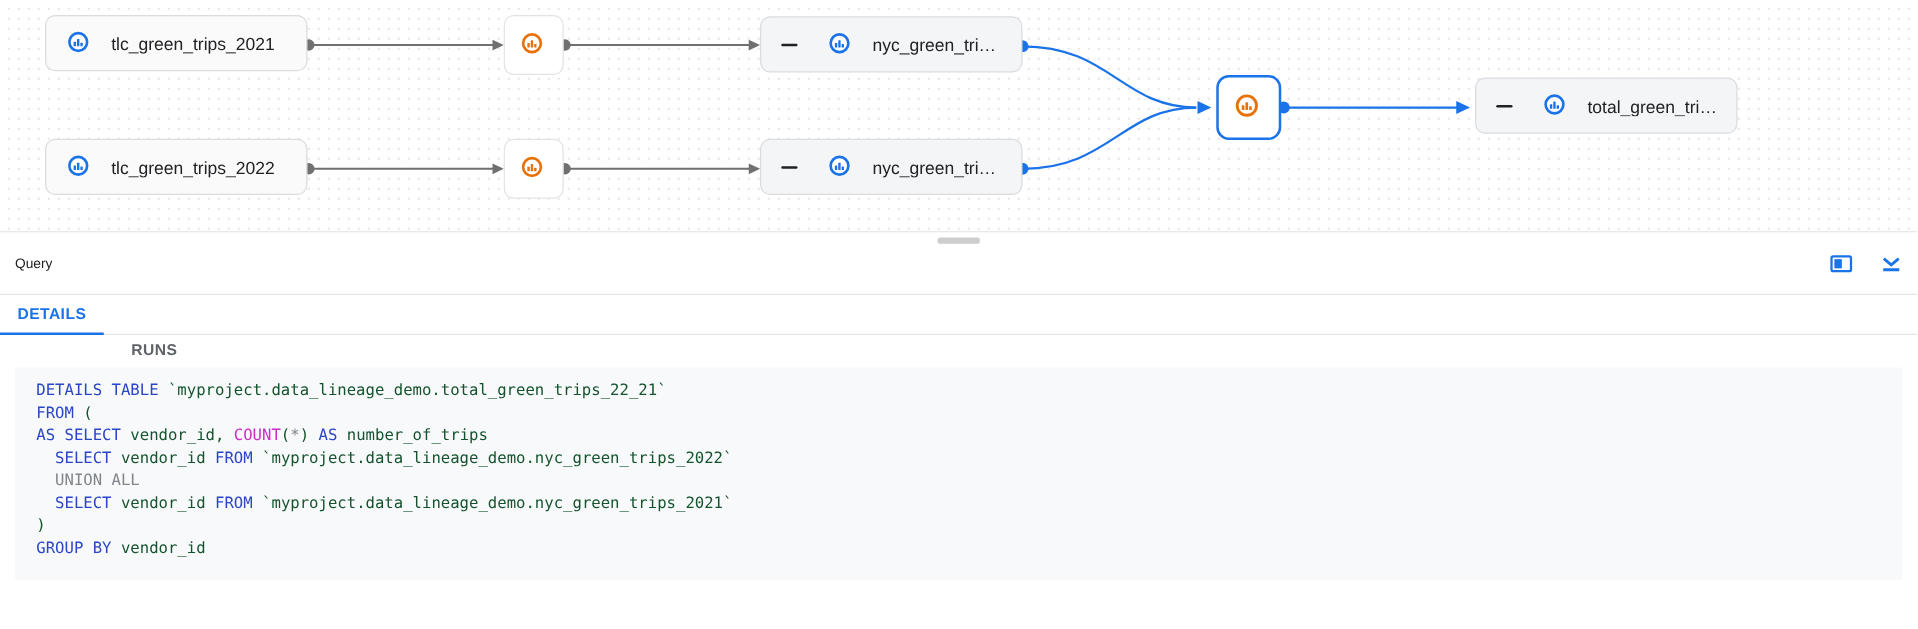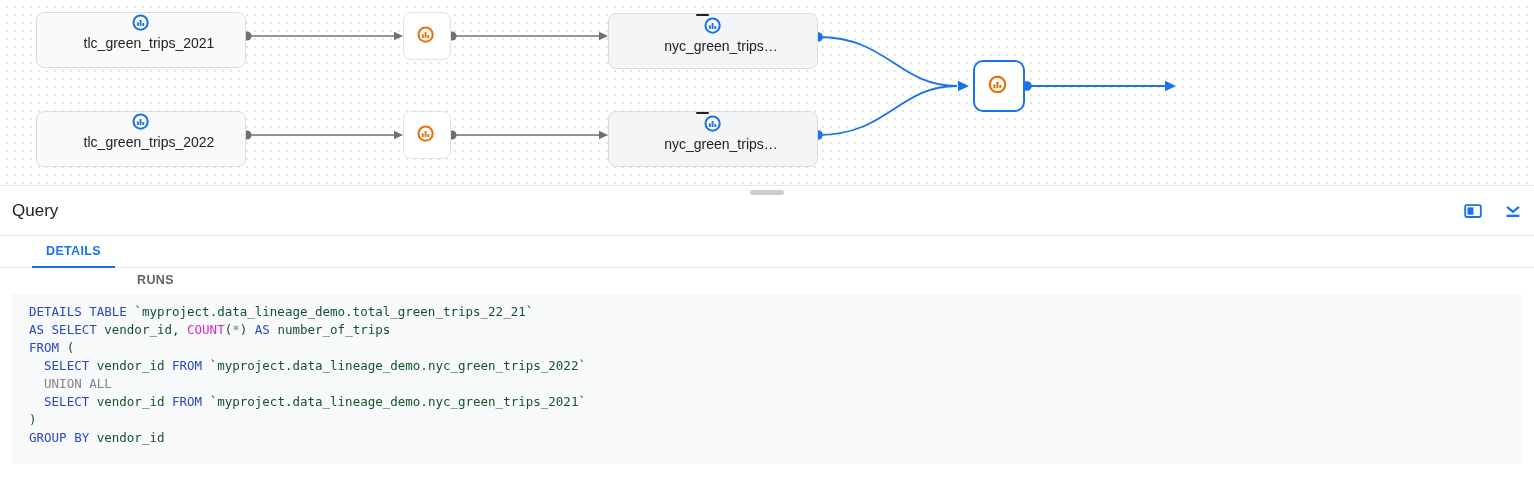--- a/index.html
+++ b/index.html
@@ -18,21 +18,21 @@
   .edge-blue { stroke: var(--accent); stroke-width: 1.8; fill: none; }
   .dot-gray  { fill: var(--edge-gray); }
   .dot-blue  { fill: var(--accent); }
   .arr-gray  { fill: var(--edge-gray); }
   .arr-blue  { fill: var(--accent); }
 
   .node {
     position: absolute; display: flex; align-items: center;
     border: 1px solid #dadce0; border-radius: 8px; cursor: pointer;
   }
-  .table-node { width: 210px; height: 56px; padding: 0 14px 0 16px; background: #fafafa; flex-direction: column; }
+  .table-node { width: 210px; height: 45px; padding: 0 14px 0 16px; background: #fafafa; }
   .table-node.gray { background: #f4f5f6; }
   .node-label {
     margin-left: 14px; font-size: 14px; color: #202124; white-space: nowrap;
     overflow: hidden; text-overflow: ellipsis; flex: 1;
   }
   .minus { width: 13px; height: 2px; background: #202124; border-radius: 1px;
     margin-right: 24px; flex: none; cursor: pointer; }
   .process-node { width: 48px; height: 48px; background: #fff;
     border: 1px solid #e3e3e3; justify-content: center; }
   .process-node.selected { width: 52px; height: 52px; border: 2px solid var(--accent);
@@ -42,26 +42,26 @@
   .bq-blue   { color: var(--accent); }
   .bq-orange { color: var(--process-orange); }
 
   
   .bottom-panel { position: relative; width: 1534px; height: 317px; background: #fff; }
   .drag-handle { position: absolute; top: 4px; left: 50%; transform: translateX(-50%);
     width: 34px; height: 5px; background: #cdcdcd; border-radius: 3px; cursor: ns-resize; }
 
   .panel-header { height: 50px; display: flex; align-items: center;
     justify-content: space-between; padding: 0 8px 0 12px; border-bottom: 1px solid #e6e6e6; }
-  .panel-title { font-size: 17px; color: #212121; }
+  .panel-title { font-size: 11px; color: #212121; }
   .header-actions { display: flex; align-items: center; gap: 14px; }
   .icon-btn { background: none; border: none; width: 26px; height: 26px; cursor: pointer;
     color: var(--accent); display: flex; align-items: center; justify-content: center; padding: 0; }
 
-  .tabs { display: flex; height: 32px; border-bottom: 1px solid #e6e6e6; padding-left: 32px; }
+  .tabs { display: flex; height: 32px; border-bottom: 1px solid #e6e6e6; }
   .tab { padding: 0 14px; display: flex; align-items: center; font-size: 12.5px;
     font-weight: bold; letter-spacing: .35px; color: #5f6368; cursor: pointer;
     border-bottom: 2px solid transparent; margin-bottom: -1px; }
   .tab.active { color: var(--accent); border-bottom-color: var(--accent); }
   .tab.runs { padding: 0 22px; margin-top: 44px; }
 
   .detail-row { display: flex; align-items: center; height: 26px;
     border-bottom: 1px solid #e6e6e6; font-size: 13px; }
   .detail-label { width: 152px; padding-left: 12px; font-weight: bold; color: #202124; flex: none; }
   .detail-value { color: #5f6368; }
@@ -159,20 +159,27 @@
       </svg>
     <span class="node-label">nyc_green_trips…</span>
   </div>
 
   <div class="node process-node selected" style="left:973px;top:60px">
     <svg class="bq-icon bq-orange" width="24" height="24" viewBox="0 0 22 22">
         <use href="#bq-glyph"></use>
       </svg>
   </div>
 
+  <div class="node table-node gray" style="left:1180px;top:62px">
+    <span class="minus"></span>
+    <svg class="bq-icon bq-blue" width="22" height="22" viewBox="0 0 22 22">
+        <use href="#bq-glyph"></use>
+      </svg>
+    <span class="node-label">total_green_trip…</span>
+  </div>
 </div>
 
 <div class="bottom-panel">
   <div class="drag-handle"></div>
 
   <div class="panel-header">
     <span class="panel-title">Query</span>
     <div class="header-actions">
       <button class="icon-btn">
         <svg width="22" height="22" viewBox="0 0 24 24">
@@ -190,21 +197,21 @@
   </div>
 
   <div class="tabs">
     <div class="tab active">DETAILS</div>
     <div class="tab runs">RUNS</div>
   </div>
 
 
   <div class="sql-block">
       <div class="sql-line"><span class="tok-kw">DETAILS TABLE</span><span class="tok-pl"> `myproject.data_lineage_demo.total_green_trips_22_21`</span></div>
+      <div class="sql-line"><span class="tok-kw">FROM</span><span class="tok-pl"> (</span></div>
       <div class="sql-line"><span class="tok-kw">AS SELECT</span><span class="tok-pl"> vendor_id, </span><span class="tok-fn">COUNT</span><span class="tok-pl">(</span><span class="tok-mut">*</span><span class="tok-pl">) </span><span class="tok-kw">AS</span><span class="tok-pl"> number_of_trips</span></div>
-      <div class="sql-line"><span class="tok-kw">FROM</span><span class="tok-pl"> (</span></div>
       <div class="sql-line"><span class="tok-pl">  </span><span class="tok-kw">SELECT</span><span class="tok-pl"> vendor_id </span><span class="tok-kw">FROM</span><span class="tok-pl"> `myproject.data_lineage_demo.nyc_green_trips_2022`</span></div>
       <div class="sql-line"><span class="tok-pl">  </span><span class="tok-mut">UNION ALL</span></div>
       <div class="sql-line"><span class="tok-pl">  </span><span class="tok-kw">SELECT</span><span class="tok-pl"> vendor_id </span><span class="tok-kw">FROM</span><span class="tok-pl"> `myproject.data_lineage_demo.nyc_green_trips_2021`</span></div>
       <div class="sql-line"><span class="tok-pl">)</span></div>
       <div class="sql-line"><span class="tok-kw">GROUP BY</span><span class="tok-pl"> vendor_id</span></div>
     </div>
 </div>
 
 </body></html>

